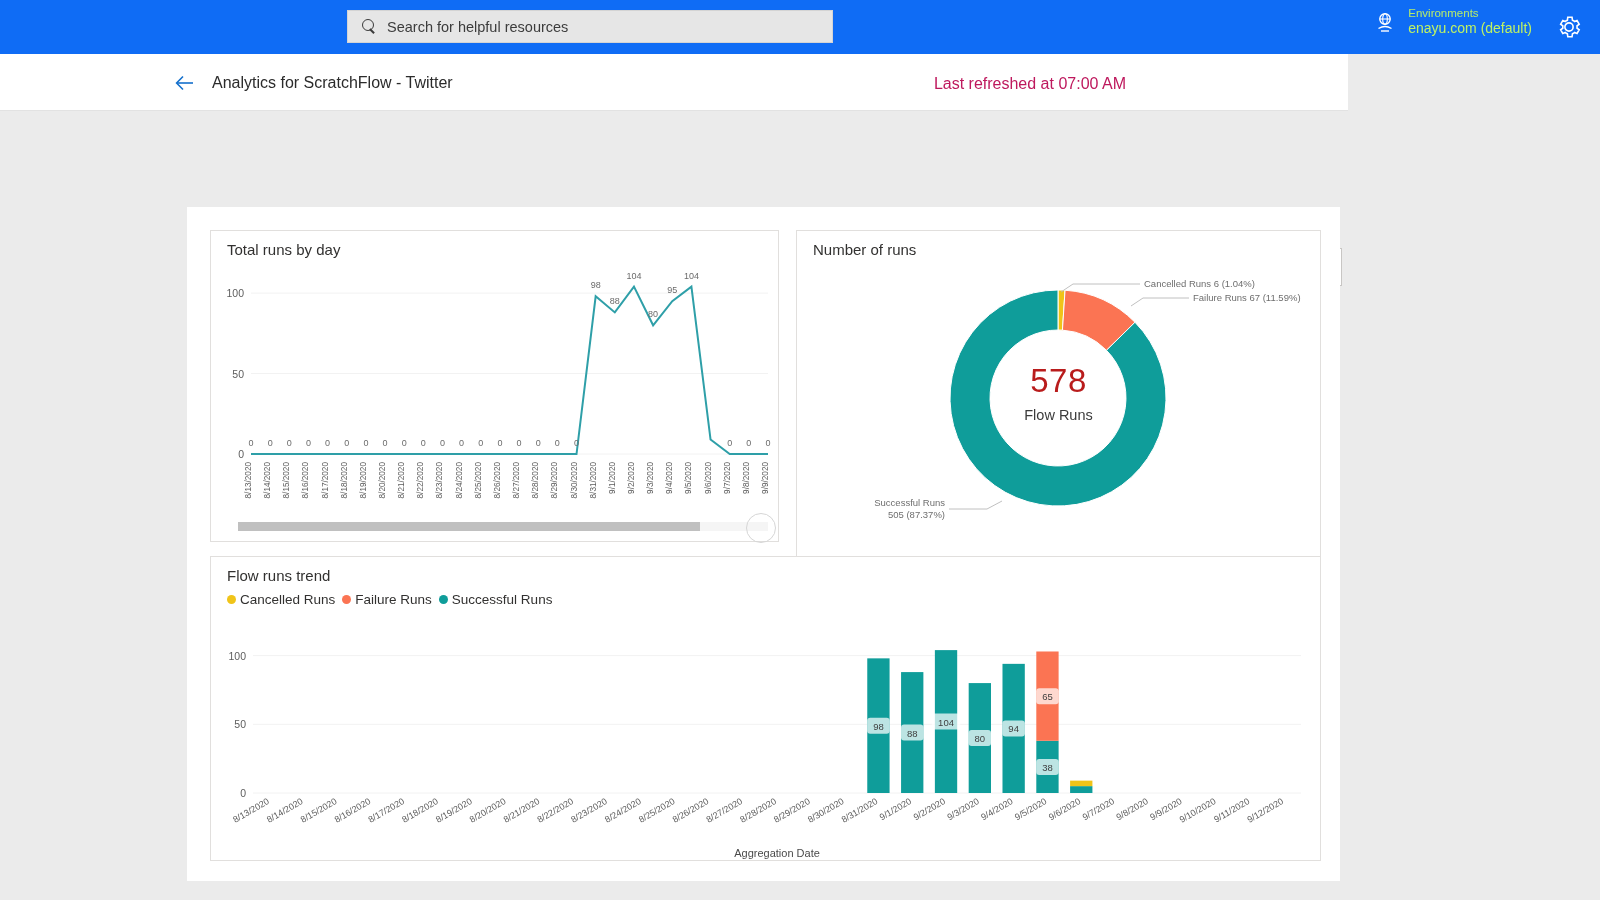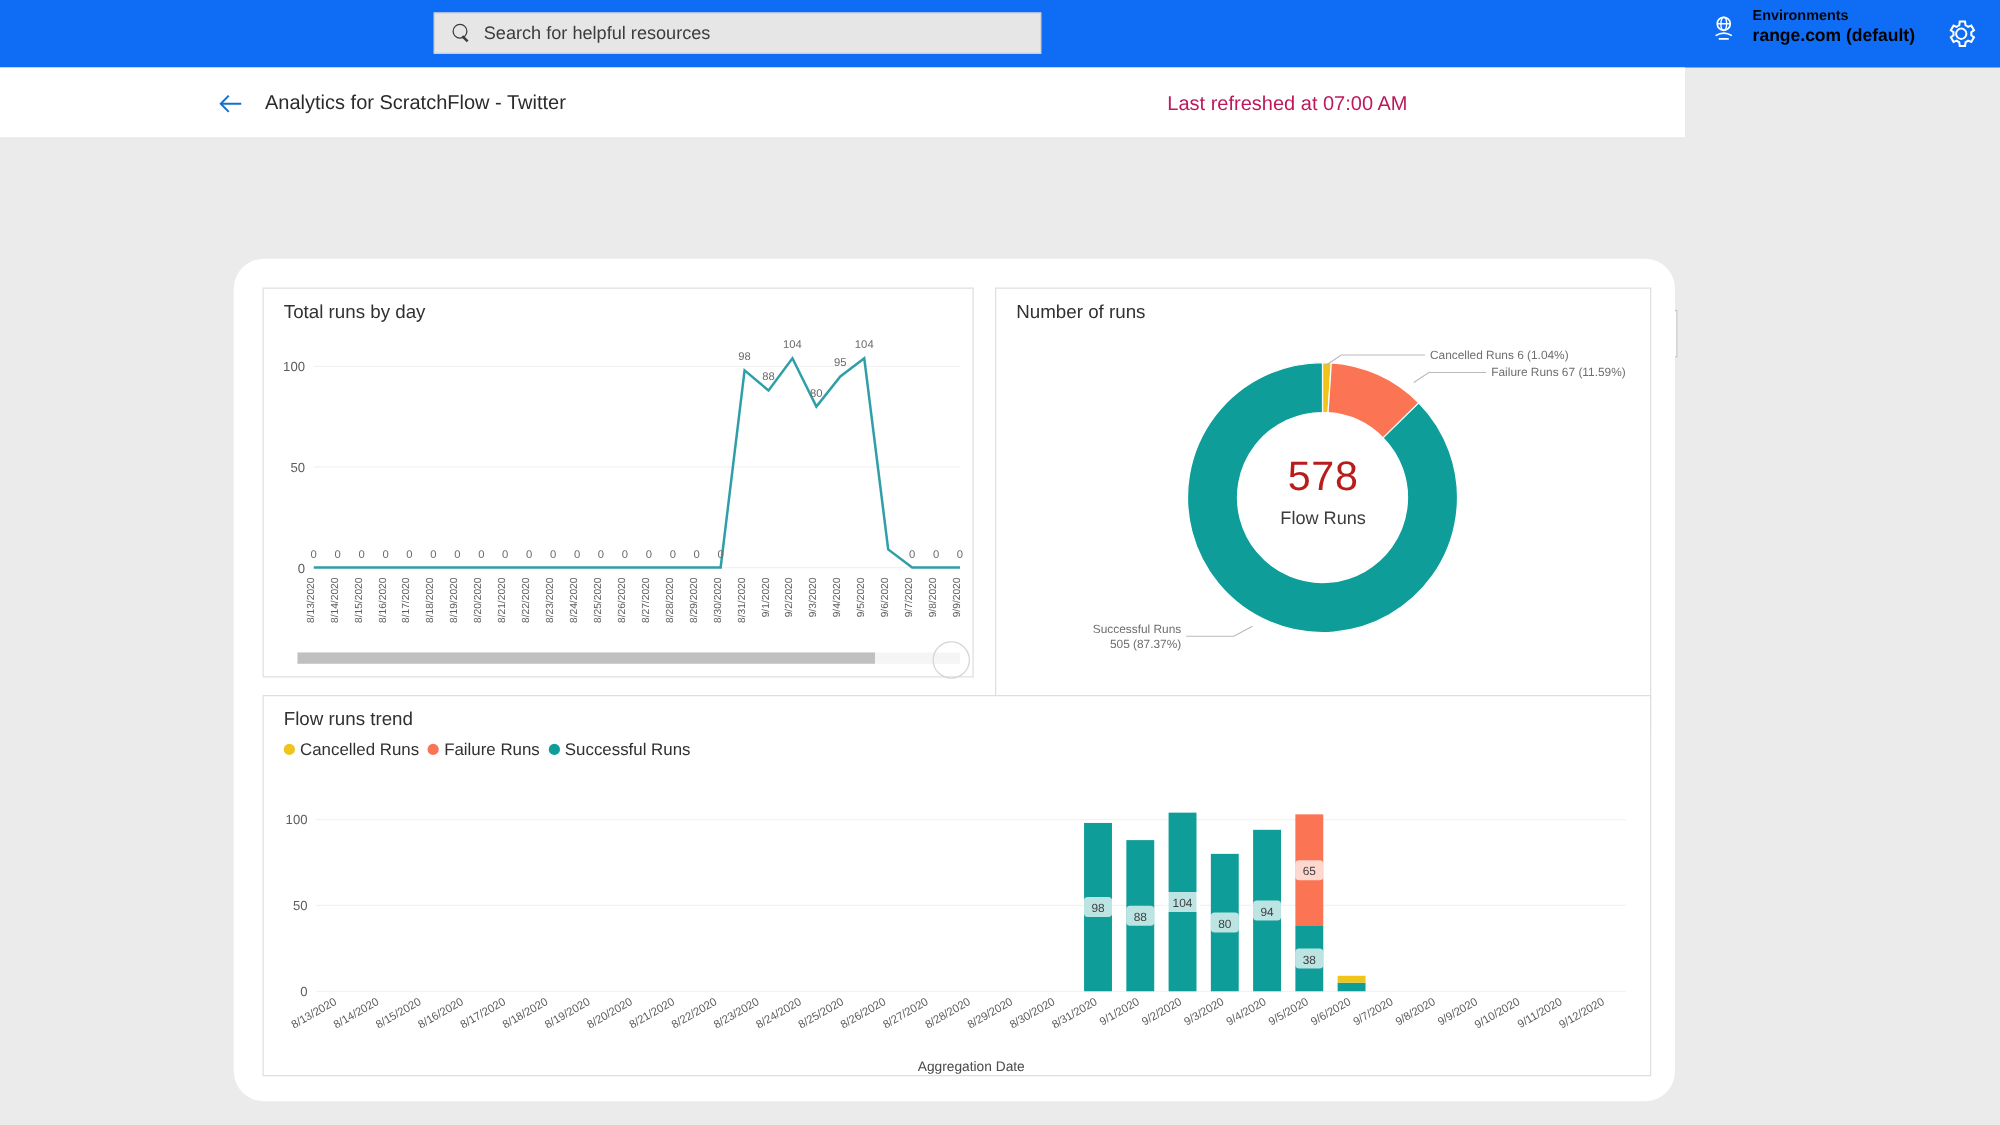--- a/index.html
+++ b/index.html
@@ -31,21 +31,21 @@
     width: 6px; height: 1.6px; background: #3b3b3b; transform: rotate(45deg);
     transform-origin: left center;
   }
   .search-placeholder { font-size: 14.5px; color: #3c3c3c; text-align: center; }
 
   .env-block {
     position: absolute; right: 68px; top: 6px;
     display: flex; align-items: center; gap: 12px;
   }
   .env-icon { width: 22px; height: 22px; position: relative; flex: none; }
-  .env-text { line-height: 1.25; color: #000000; font-weight: bold; }
+  .env-text { line-height: 1.25; color: #bef264; }
   .env-label { font-size: 11.5px; opacity: .95; }
   .env-name { font-size: 14px; }
   .gear-btn {
     position: absolute; right: 18px; top: 14px;
     width: 26px; height: 26px; cursor: pointer;
   }
 
   
   .subheader {
     position: absolute; left: 0; top: 54px; width: 1348px; height: 57px;
@@ -106,21 +106,20 @@
     background: #ffffff; border: 1px solid #c8c6c4;
     display: flex; align-items: center; justify-content: space-between;
     padding: 0 12px 0 14px; cursor: pointer;
   }
   .range-value { font-size: 14.5px; color: #323130; }
 
   
   .canvas {
     position: absolute; left: 187px; top: 207px; width: 1153px; height: 674px;
     background: #ffffff;
-    border-radius: 24px;
   }
   .card {
     position: absolute; background: #ffffff; border: 1px solid #e1dfdd;
   }
   .card-title {
     position: absolute; left: 16px; top: 10px;
     font-size: 15px; color: #323130;
   }
   .card-runs  { left: 23px;  top: 23px;  width: 569px; height: 312px; }
   .card-donut { left: 609px; top: 23px;  width: 525px; height: 354px; }
@@ -174,21 +173,21 @@
       <svg width="22" height="22" viewBox="0 0 22 22">
         <circle cx="11" cy="8" r="5.2" fill="none" stroke="#fff" stroke-width="1.4"></circle>
         <ellipse cx="11" cy="8" rx="2.3" ry="5.2" fill="none" stroke="#fff" stroke-width="1.1"></ellipse>
         <line x1="5.8" y1="8" x2="16.2" y2="8" stroke="#fff" stroke-width="1.1"></line>
         <path d="M4.5 17.5 Q11 13.5 17.5 17.5" fill="none" stroke="#fff" stroke-width="1.4"></path>
         <line x1="7" y1="20" x2="15" y2="20" stroke="#fff" stroke-width="1.4"></line>
       </svg>
     </span>
     <span class="env-text">
       <div class="env-label">Environments</div>
-      <div class="env-name">range.com (default)</div>
+      <div class="env-name">enayu.com (default)</div>
     </span>
   </div>
 
   <div class="gear-btn">
     <svg width="26" height="26" viewBox="0 0 24 24">
       <path fill="none" stroke="#fff" stroke-width="1.5" d="M12 8.2a3.8 3.8 0 100 7.6 3.8 3.8 0 000-7.6z"></path>
       <path fill="none" stroke="#fff" stroke-width="1.5" d="M19.4 13.1a7.6 7.6 0 000-2.2l2-1.5-2-3.4-2.3.9a7.5 7.5 0 00-1.9-1.1L14.8 3h-3.9l-.4 2.8a7.5 7.5 0 00-1.9 1.1l-2.3-.9-2 3.4 2 1.5a7.6 7.6 0 000 2.2l-2 1.5 2 3.4 2.3-.9a7.5 7.5 0 001.9 1.1l.4 2.8h3.9l.4-2.8a7.5 7.5 0 001.9-1.1l2.3.9 2-3.4z"></path>
     </svg>
   </div>
 </div>

